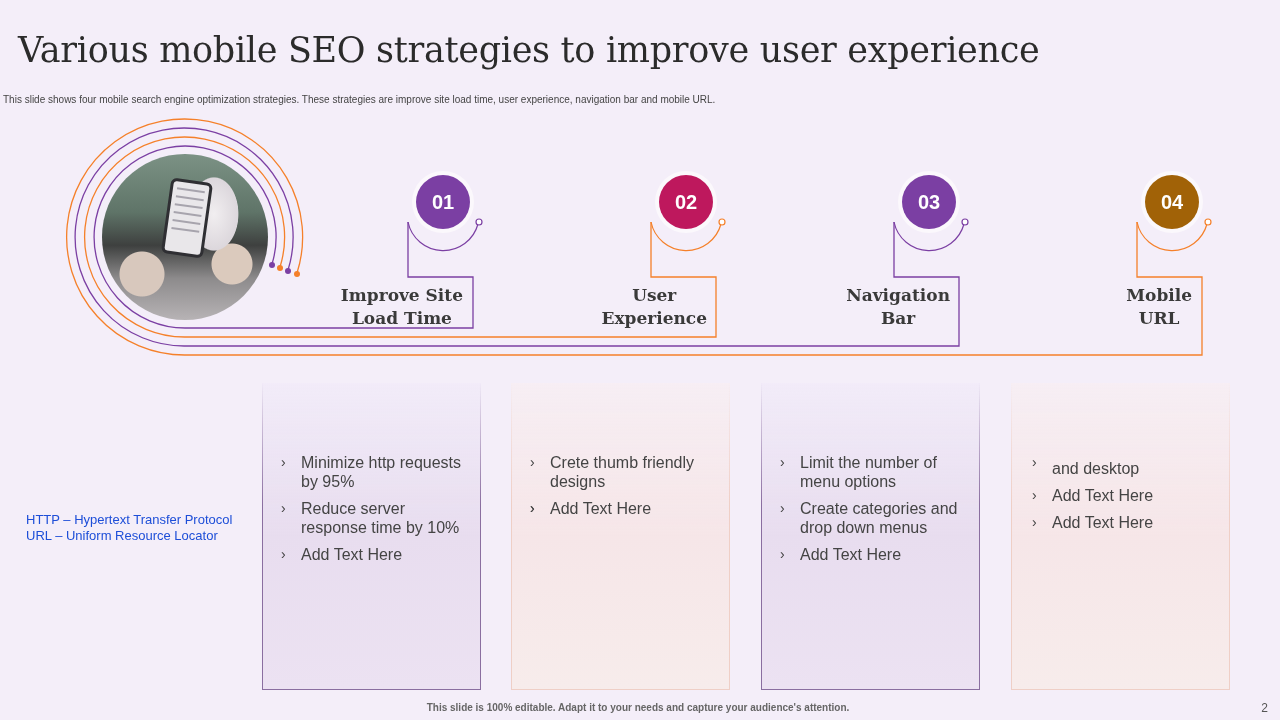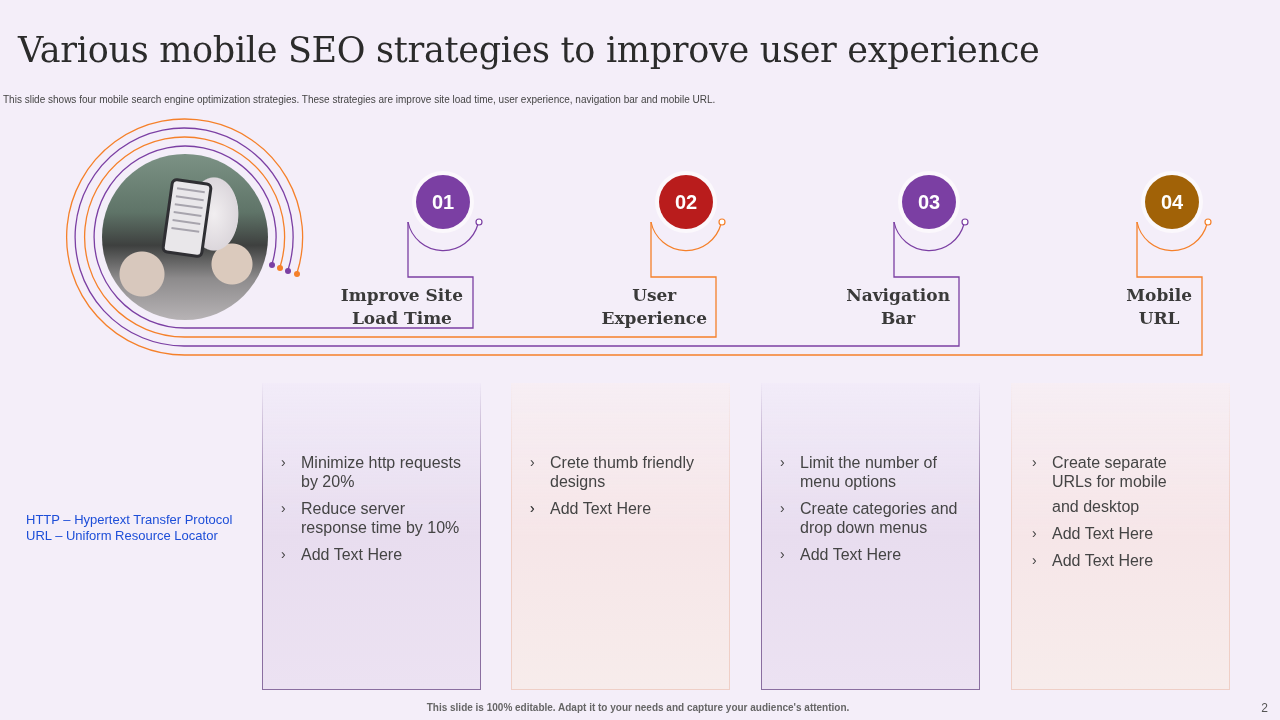--- a/index.html
+++ b/index.html
@@ -118,21 +118,21 @@
     <div class="phone-line"></div>
       <div class="phone-line"></div>
       <div class="phone-line"></div>
     <div class="phone-line"></div>
       <div class="phone-line"></div>
       <div class="phone-line"></div>
   </div>
 </div>
 
 <div class="num-circle" style="left:416px; top:175px; background:#7b3fa3;">01</div>
-<div class="num-circle" style="left:659px; top:175px; background:#b91c1c;">02</div>
+<div class="num-circle" style="left:659px; top:175px; background:#be185d;">02</div>
 <div class="num-circle" style="left:902px; top:175px; background:#7b3fa3;">03</div>
 <div class="num-circle" style="left:1145px; top:175px; background:#a16207;">04</div>
 
 <div class="step-label" style="right:817px; top:284px;">
   <div>Improve Site</div>
     <div>Load Time</div>
 </div>
 <div class="step-label" style="right:573px; top:284px;">
   <div>User</div>
     <div>Experience</div>
@@ -146,42 +146,42 @@
     <div>URL</div>
 </div>
 
 <div class="note">
   <div>HTTP – Hypertext Transfer Protocol</div>
   <div>URL – Uniform Resource Locator</div>
 </div>
 
 <div class="card purple" style="left:262px;">
   <ul>
-    <li><span class="chev">›</span><span>Minimize http requests by 20%</span></li>
+    <li><span class="chev">›</span><span>Minimize http requests by 95%</span></li>
     <li><span class="chev">›</span><span>Reduce server response time by 10%</span></li>
     <li><span class="chev">›</span><span>Add Text Here</span></li>
   </ul>
 </div>
 <div class="card orange" style="left:511px;">
   <ul>
     <li><span class="chev">›</span><span>Crete thumb  friendly designs</span></li>
     <li><span class="chev">›</span></li>
     <li><span class="chev">›</span><span>Add Text Here</span></li>
   </ul>
 </div>
 <div class="card purple" style="left:761px;">
   <ul>
     <li><span class="chev">›</span><span>Limit the number of menu options</span></li>
     <li><span class="chev">›</span><span>Create categories and drop down menus</span></li>
     <li><span class="chev">›</span><span>Add Text Here</span></li>
   </ul>
 </div>
 <div class="card orange" style="left:1011px;">
   <ul style="left:20px;">
-    <li style="margin-bottom:8px;"><span class="chev">›</span><span style="display:inline-block; width:130px;">Create separate URLs for mobile</span></li>
+    <li style="margin-bottom:8px;"><span class="chev">›</span></li>
     <li class="cont"><span>and desktop</span></li>
     <li><span class="chev">›</span><span>Add Text Here</span></li>
     <li><span class="chev">›</span><span>Add Text Here</span></li>
   </ul>
 </div>
 
 <div class="footer">This slide is 100% editable.  Adapt it to your needs and capture your audience's attention.</div>
 <div class="page-num">2</div>
 
 </body></html>

